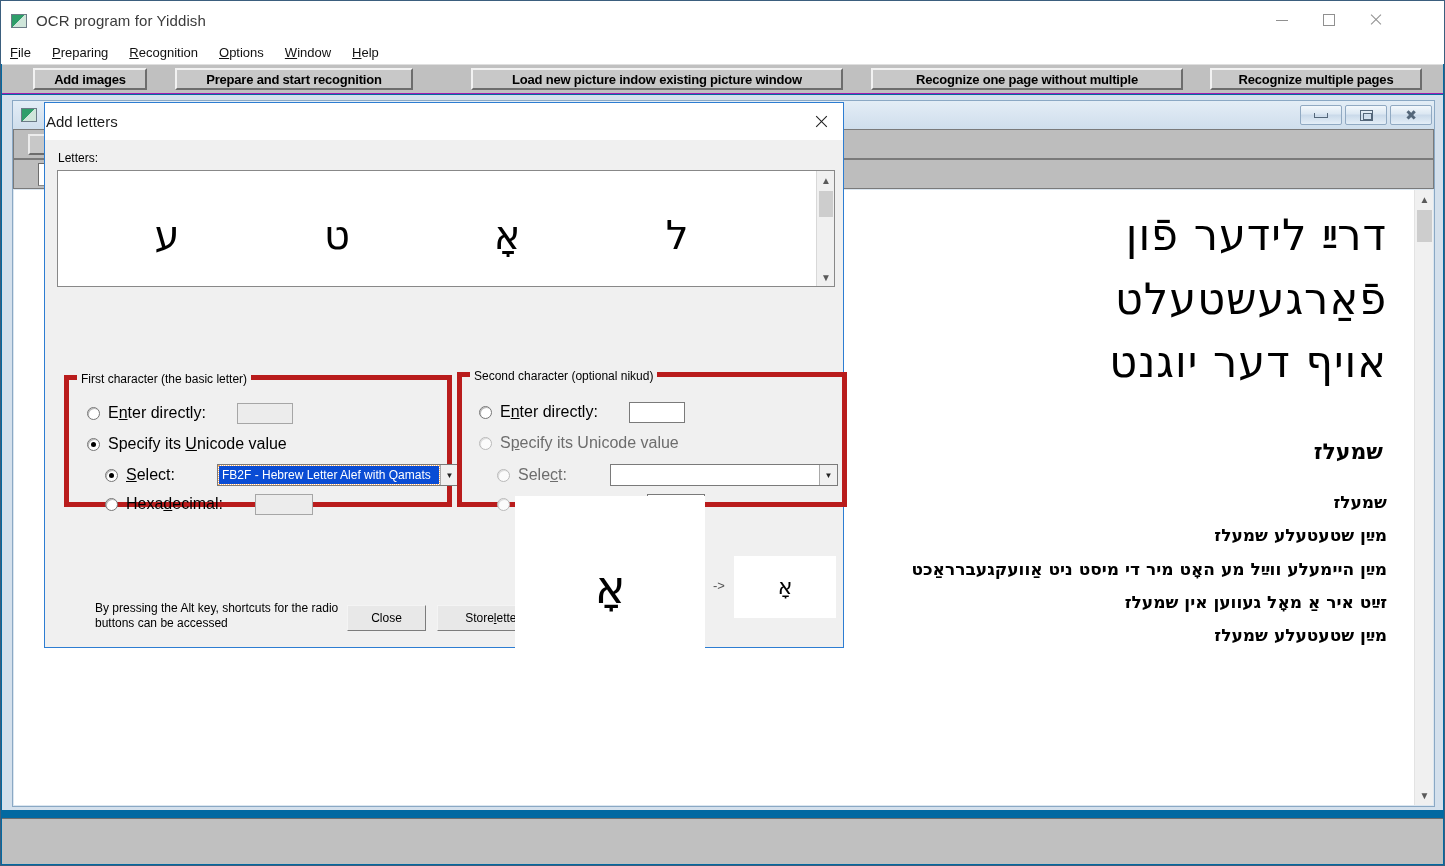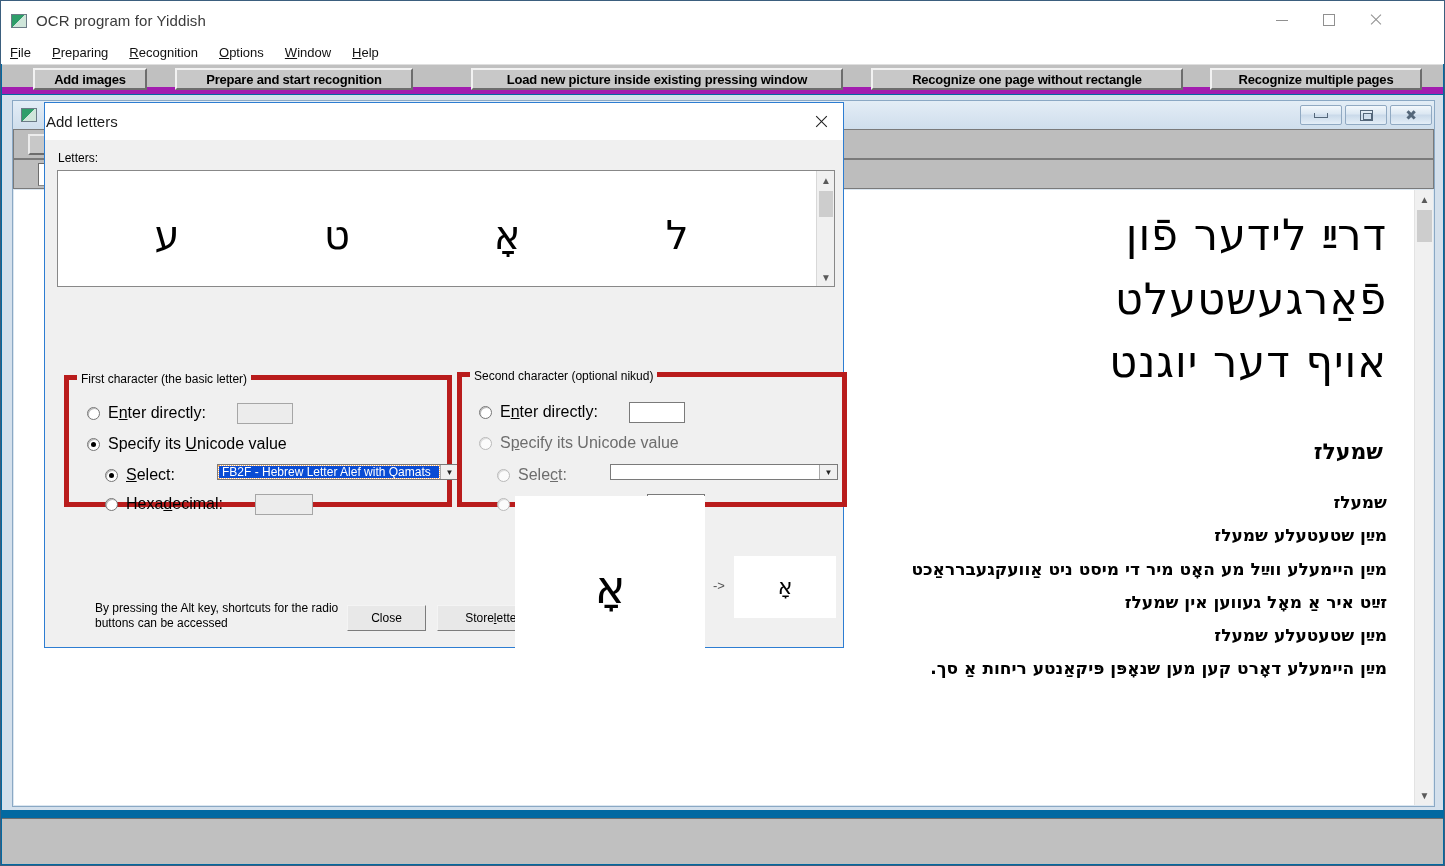--- a/index.html
+++ b/index.html
@@ -62,21 +62,21 @@
     font-size: 13px; color: #111; padding: 2px 11px 2px 0; margin-right: 10px;
     cursor: default; white-space: nowrap;
   }
   .menu-item u { text-decoration: underline; }
 
   
   #toolbar {
     position: absolute; left: 1px; top: 63px; right: 1px; height: 30px;
     background: #c0c0c0;
     border-top: 1px solid #dfdfdf;
-    border-bottom: 7px solid #a21caf;
+    border-bottom: 1px solid #a21caf;
   }
   .tbtn {
     position: absolute; top: 3px; height: 22px;
     background: #c8c8c8;
     border-top: 2px solid #f2f2f2;
     border-left: 2px solid #f2f2f2;
     border-right: 2px solid #6d6d6d;
     border-bottom: 2px solid #6d6d6d;
     font-family: "Liberation Sans", sans-serif;
     font-size: 13px; font-weight: bold; color: #000;
@@ -310,21 +310,21 @@
   .radio-label u { text-decoration: underline; }
 
   .textbox {
     background: #ffffff;
     border: 1px solid #7a7a7a;
     height: 21px;
   }
   .textbox.grey { background: #ececec; border-color: #a6a6a6; }
 
   .combobox {
-    position: absolute; height: 16px;
+    position: absolute; height: 22px;
     background: #ffffff; border: 1px solid #7a7a7a;
     display: flex; align-items: stretch;
   }
   .combo-text {
     flex: 1; display: flex; align-items: center; padding: 0 3px;
     font-size: 12px; overflow: hidden; white-space: nowrap;
   }
   .combo-text.selected {
     background: #0a4cd4; color: #ffffff;
     outline: 1px dotted #ffb060;
@@ -398,22 +398,22 @@
     <div class="menu-item"><u>P</u><span>reparing</span></div>
     <div class="menu-item"><u>R</u><span>ecognition</span></div>
     <div class="menu-item"><u>O</u><span>ptions</span></div>
     <div class="menu-item"><u>W</u><span>indow</span></div>
     <div class="menu-item"><u>H</u><span>elp</span></div>
   </div>
 
   <div id="toolbar">
     <div class="tbtn" id="tb-add">Add images</div>
     <div class="tbtn" id="tb-prepare">Prepare and start recognition</div>
-    <div class="tbtn" id="tb-load">Load new picture inside existing pressing window</div>
-    <div class="tbtn" id="tb-one">Recognize one page without rectangle</div>
+    <div class="tbtn" id="tb-load">Load new picture indow existing picture window</div>
+    <div class="tbtn" id="tb-one">Recognize one page without multiple</div>
     <div class="tbtn" id="tb-multi">Recognize multiple pages</div>
   </div>
 
   <div id="mdi-client">
     <div id="mdi-child">
 
       <div id="mdi-child-title">
         <div id="mdi-child-icon"></div>
         <div id="mdi-child-titletext"></div>
         <div class="mdi-ctl" id="mdi-min">
@@ -439,21 +439,20 @@
           <div class="big-line">דרײַ לידער פֿון</div>
           <div class="big-line">פֿאַרגעשטעלט</div>
           <div class="big-line">אויף דער יוגנט</div>
           <div class="song-title">שמעלז</div>
           <div class="song-gap"></div>
           <div class="song-line">שמעלז</div>
           <div class="song-line">מײַן שטעטעלע שמעלז</div>
           <div class="song-line">מײַן היימעלע ווײַל מע האָט מיר די מיסט ניט אַוועקגעברראַכט</div>
           <div class="song-line">זײַט איר אַ מאָל געווען אין שמעלז</div>
           <div class="song-line">מײַן שטעטעלע שמעלז</div>
-          <div class="song-line">מײַן היימעלע דאָרט קען מען שנאָפּן פּיקאַנטע ריחות אַ סך.</div>
         </div>
 
         <div id="doc-scroll">
           <div class="sb-arrow" id="sb-up">▲</div>
           <div id="sb-thumb"></div>
           <div class="sb-arrow" id="sb-down">▼</div>
         </div>
       </div>
 
     </div>

